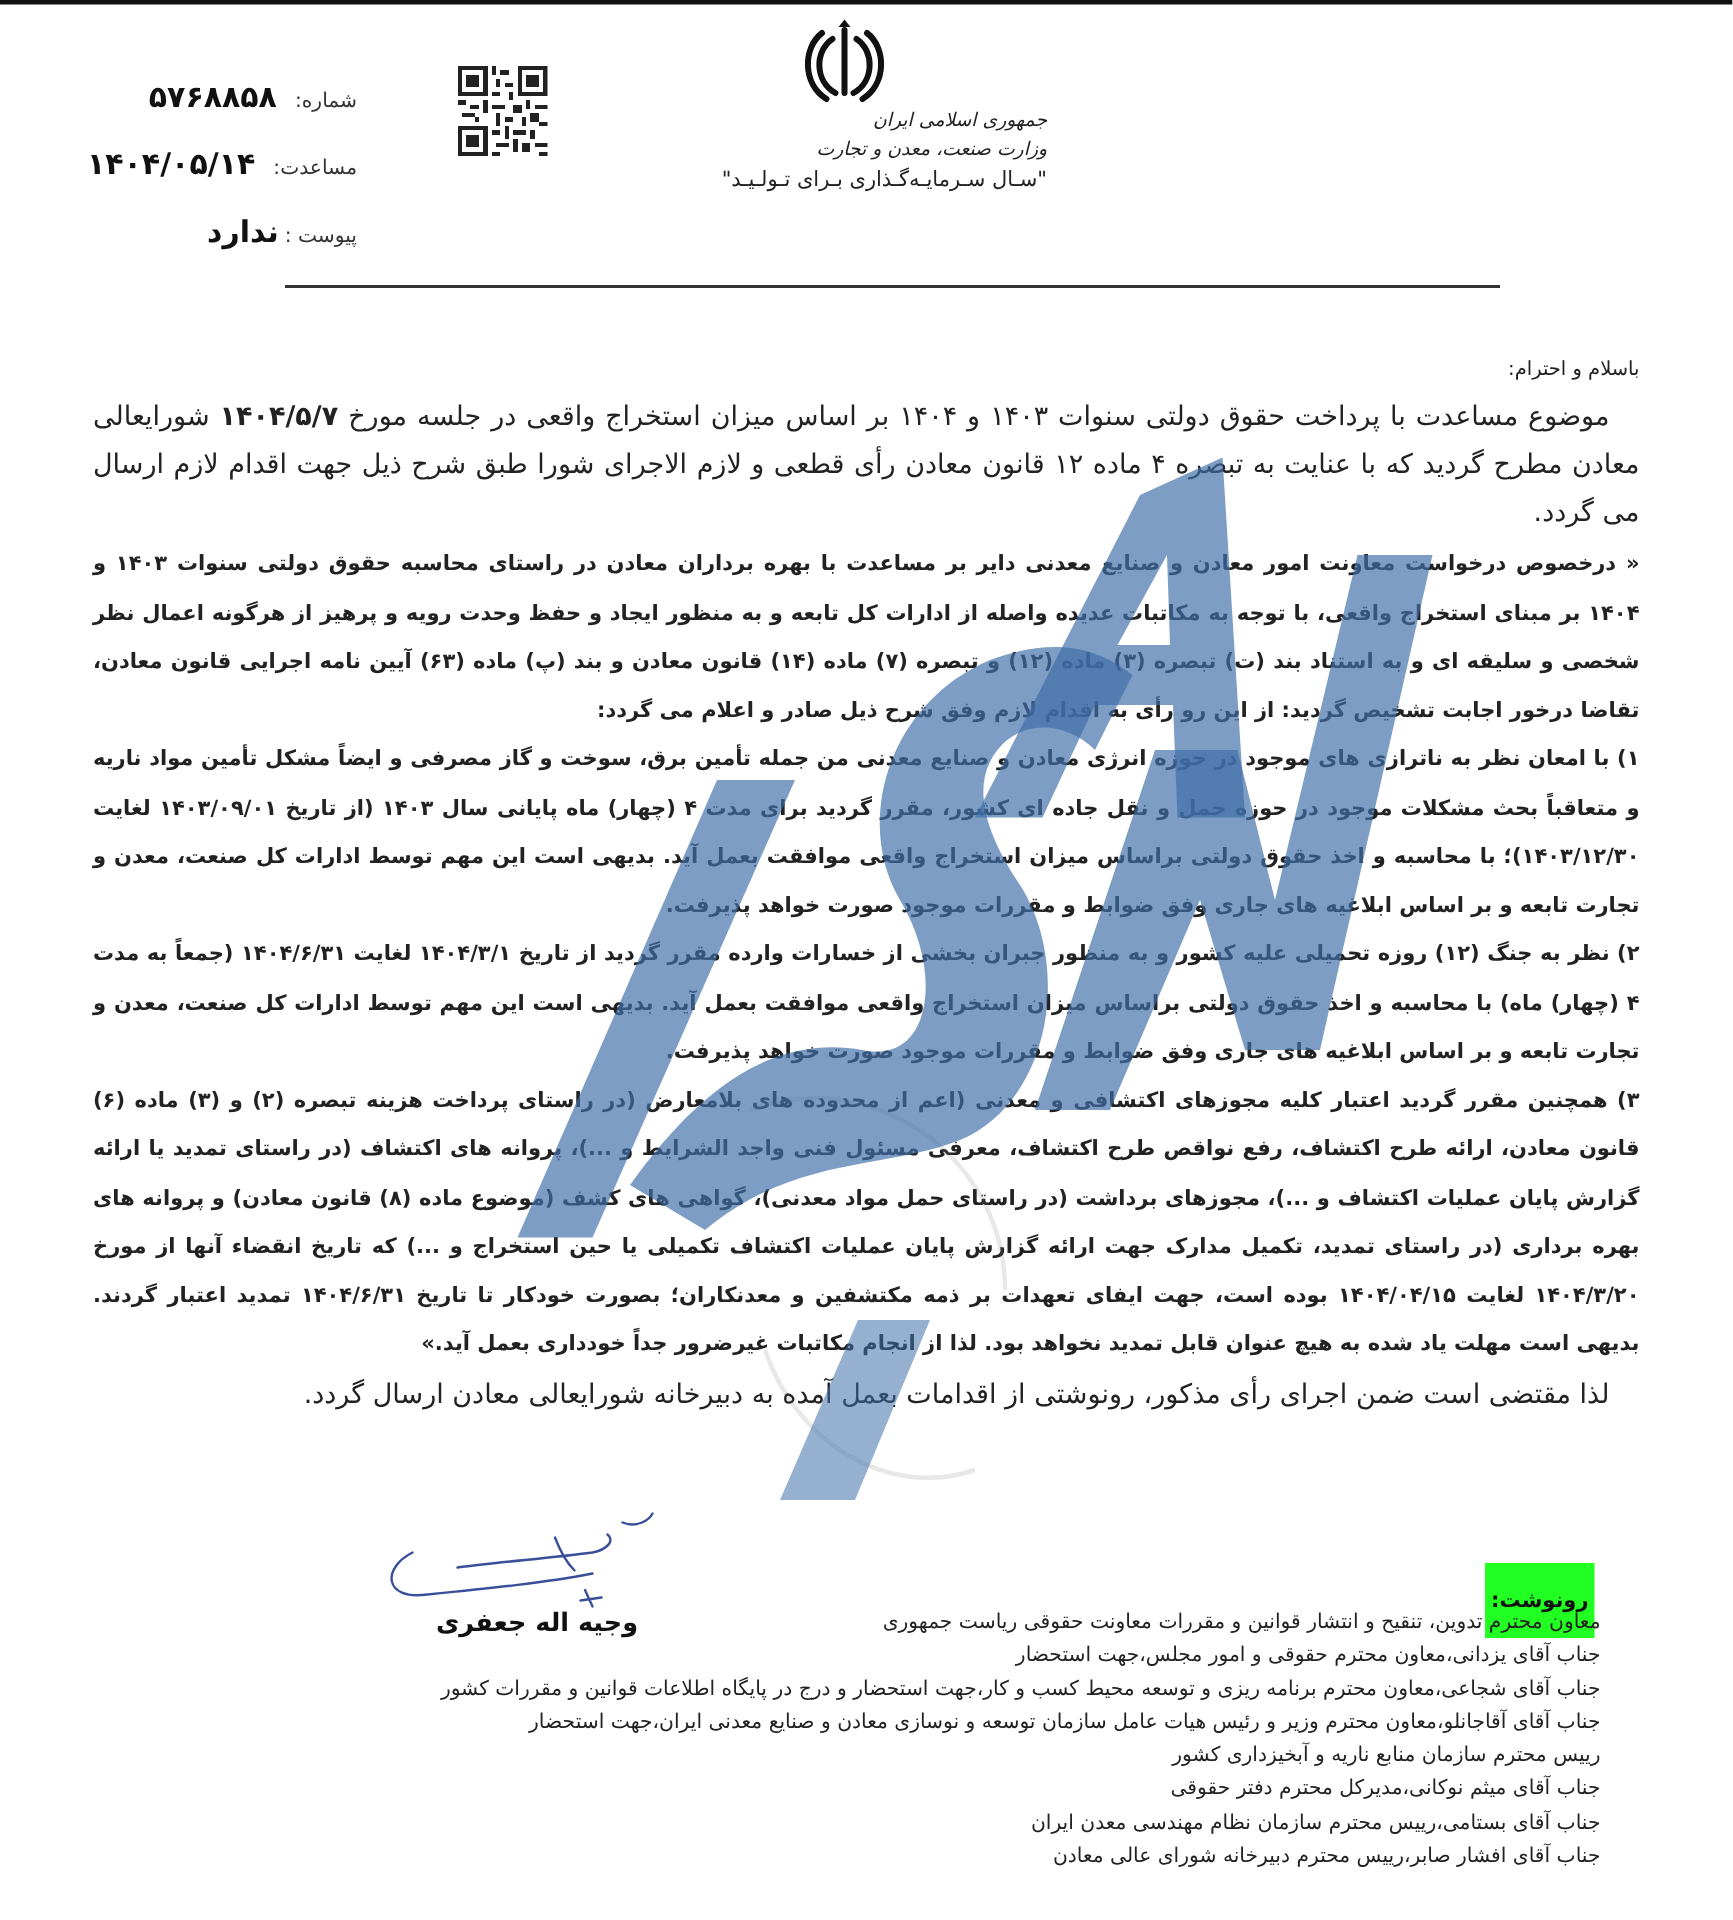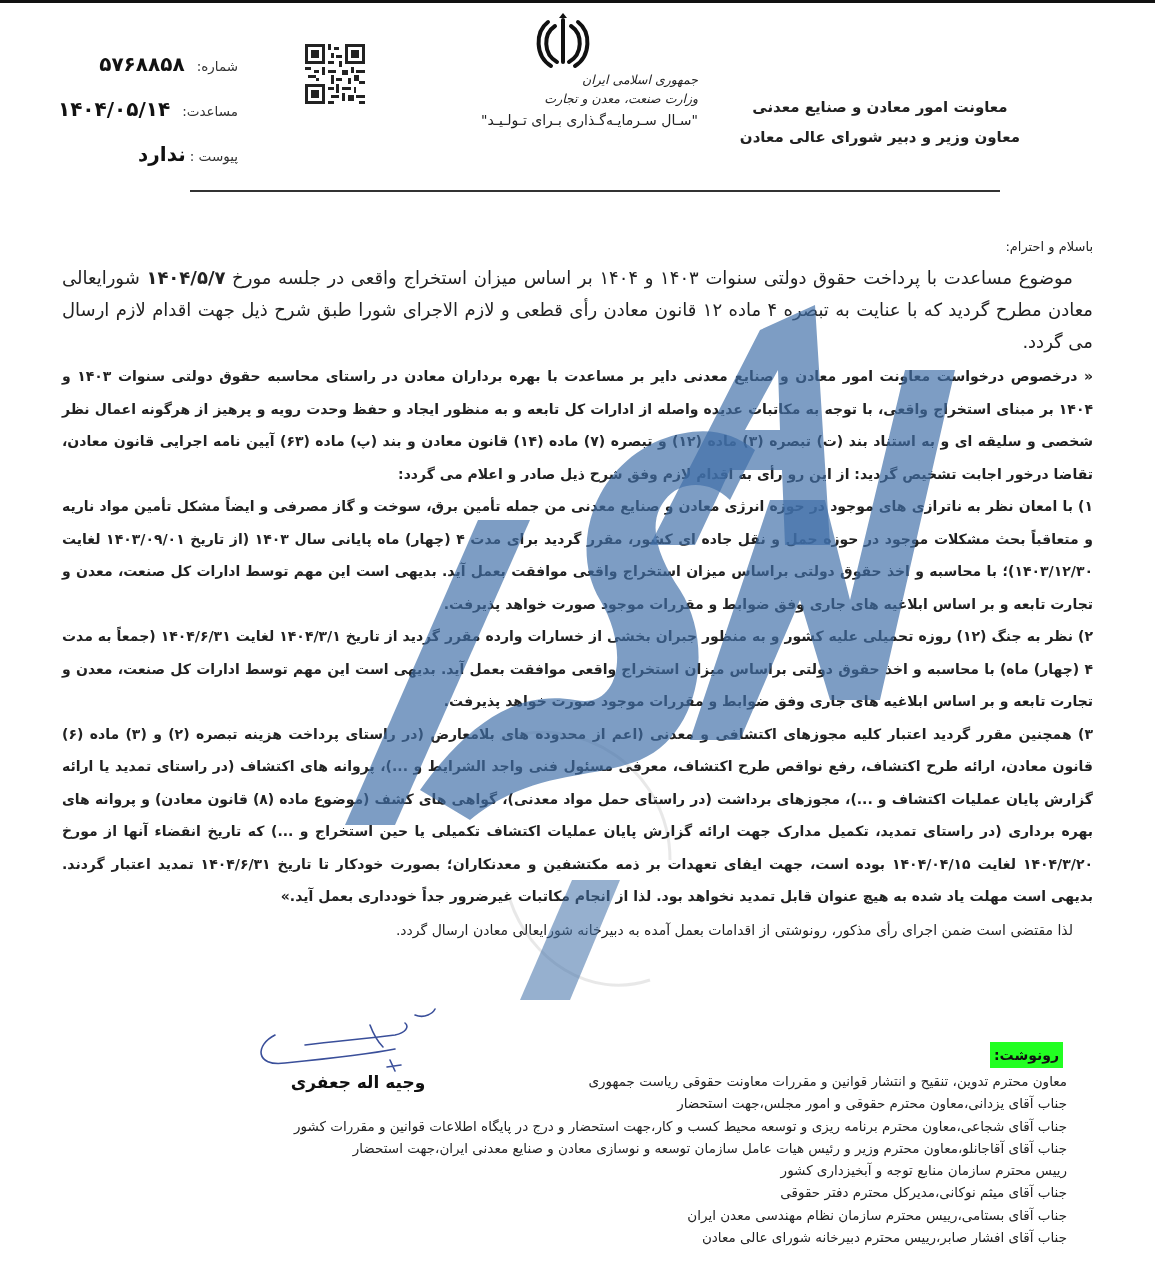--- a/index.html
+++ b/index.html
@@ -25,47 +25,43 @@
   .meta-row.r3 .meta-label { margin-left: 4px; }
   .hdr-rule { position: absolute; left: 190px; top: 190px; width: 810px; height: 2px; background: #333; }
 
   
   .body { position: absolute; left: 62px; right: 62px; top: 232px; direction: rtl; text-align: justify; }
   .greeting { font-size: 13px; line-height: 30px; color: #222; }
   .intro { font-size: 18px; line-height: 32px; text-indent: 20px; color: #222; }
   .intro b { font-weight: bold; }
   .quote { font-size: 14px; font-weight: bold; line-height: 32.5px; color: #222; margin-top: 2px; }
   .quote p { margin: 0; }
-  .closing { font-size: 14px; line-height: 30px; color: #222; margin-top: 2px; text-indent: 20px; }
+  .closing { font-size: 18px; line-height: 30px; color: #222; margin-top: 2px; text-indent: 20px; }
 
   
   .signature-scribble { position: absolute; left: 245px; top: 1005px; width: 200px; height: 70px; }
   .signer { position: absolute; left: 268px; top: 1072px; width: 180px; text-align: center; direction: rtl;
     font-size: 17px; font-weight: bold; color: #111; }
   .cc-title { position: absolute; right: 92px; top: 1042px; direction: rtl; font-size: 14px; font-weight: bold;
-    background: #22ff22; padding: 5px 4px; color: #111; }
+    background: #22ff22; padding: 17px 4px; color: #111; }
   .cc-list { position: absolute; right: 88px; top: 1070px; direction: rtl; text-align: right; font-size: 13.5px;
     line-height: 22.3px; color: #222; width: 900px; }
   .cc-item { white-space: nowrap; }
 
   
   .watermark { position: absolute; left: 0; top: 0; width: 1155px; height: 1280px; pointer-events: none; }
   .stamp-ghost { position: absolute; left: 440px; top: 700px; width: 260px; height: 320px; opacity: 0.16; pointer-events: none; }
 </style>
 </head>
 <body>
 
 <div class="topbar"></div>
 
 <div class="page">
 
-  <div class="hdr-right">
-    <div>معاونت امور معادن و صنایع معدنی</div>
-    <div>معاون وزیر و دبیر شورای عالی معادن</div>
-  </div>
 
   <div class="emblem-wrap">
     <svg class="emblem" width="60" height="58" viewBox="0 0 60 58">
       <g fill="none" stroke="#111" stroke-width="4" stroke-linecap="round">
         <path d="M30 8 L30 50"></path>
         <path d="M22 14 C10 22 10 42 24 50"></path>
         <path d="M38 14 C50 22 50 42 36 50"></path>
         <path d="M15 10 C2 20 2 44 18 54"></path>
         <path d="M45 10 C58 20 58 44 42 54"></path>
       </g>
@@ -161,21 +157,21 @@
     </g>
   </svg>
   <div class="signer">وجیه اله جعفری</div>
 
   <div class="cc-title">رونوشت:</div>
   <div class="cc-list">
     <div class="cc-item">معاون محترم تدوین، تنقیح و انتشار قوانین و مقررات معاونت حقوقی ریاست جمهوری</div>
     <div class="cc-item">جناب آقای یزدانی،معاون محترم حقوقی و امور مجلس،جهت استحضار</div>
     <div class="cc-item">جناب آقای شجاعی،معاون محترم برنامه ریزی و توسعه محیط کسب و کار،جهت استحضار و درج در پایگاه اطلاعات قوانین و مقررات کشور</div>
     <div class="cc-item">جناب آقای آقاجانلو،معاون محترم وزیر و رئیس هیات عامل سازمان توسعه و نوسازی معادن و صنایع معدنی ایران،جهت استحضار</div>
-    <div class="cc-item">رییس محترم سازمان منابع توجه و آبخیزداری کشور</div>
+    <div class="cc-item">رییس محترم سازمان منابع ناریه و آبخیزداری کشور</div>
     <div class="cc-item">جناب آقای میثم نوکانی،مدیرکل محترم دفتر حقوقی</div>
     <div class="cc-item">جناب آقای بستامی،رییس محترم سازمان نظام مهندسی معدن ایران</div>
     <div class="cc-item">جناب آقای افشار صابر،رییس محترم دبیرخانه شورای عالی معادن</div>
   </div>
 
   <svg class="stamp-ghost" viewBox="0 0 260 320">
     <g fill="none" stroke="#777" stroke-width="3">
       <path d="M60 40 C140 10 230 70 230 160"></path>
       <path d="M70 200 C90 260 150 300 210 280"></path>
     </g>

